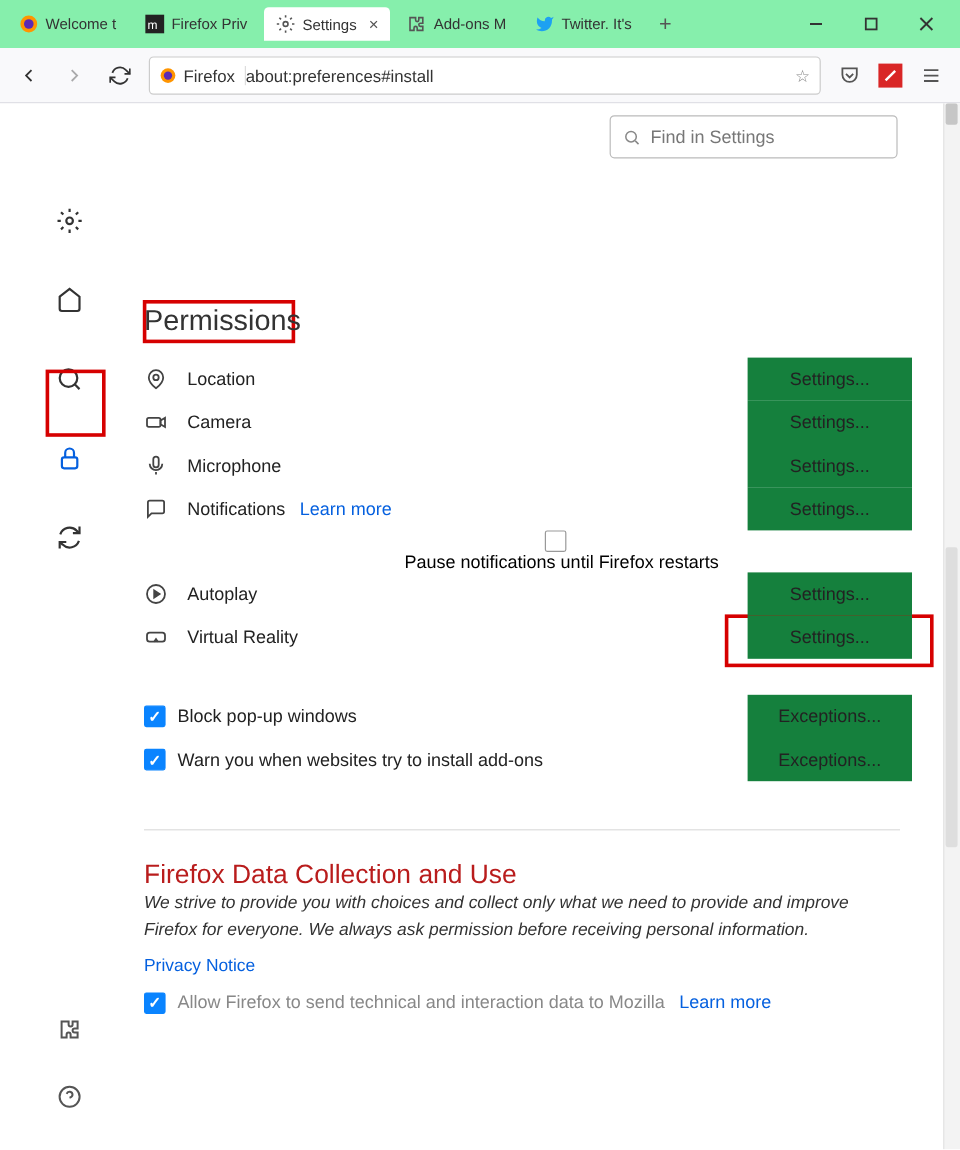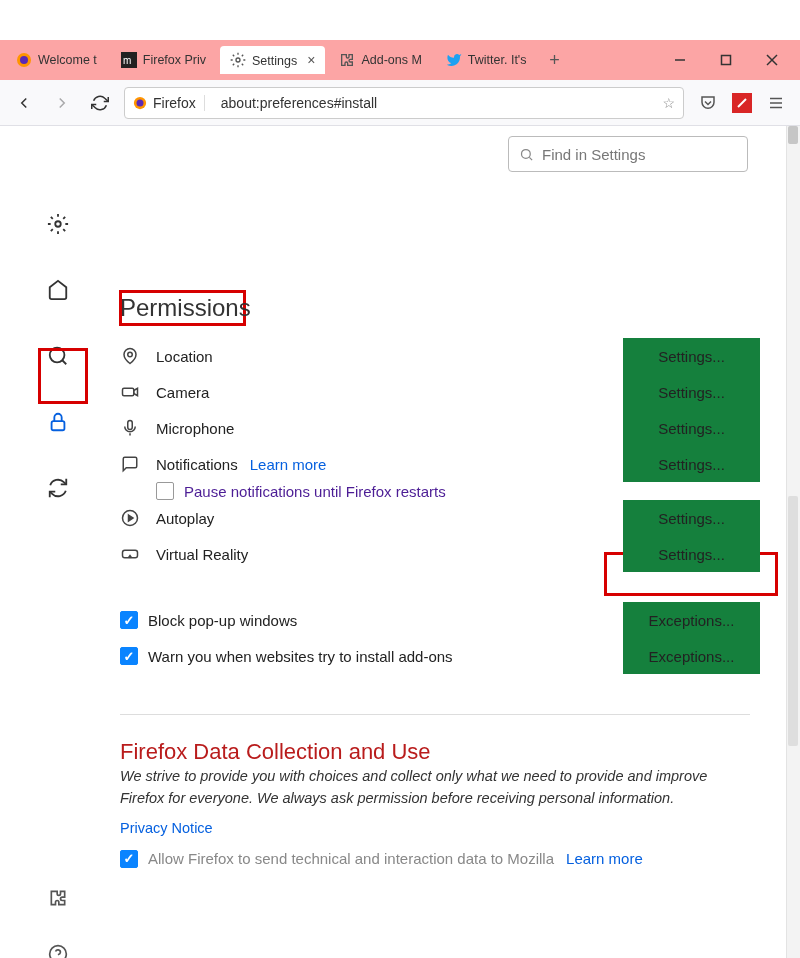--- a/index.html
+++ b/index.html
@@ -1,29 +1,29 @@
 <!DOCTYPE html>
 <html><head>
 <meta charset="utf-8">
 <style>
   * { box-sizing: border-box; margin: 0; padding: 0; font-family: "Segoe UI", Arial, sans-serif; }
   body { width: 800px; height: 958px; background: #fff; overflow: hidden; position: relative; }
 
-  .tabbar { height: 40px; background: #fca5a5; display: flex; align-items: center; padding: 0 6px; gap: 4px; margin-top: 40px; }
+  .tabbar { height: 40px; background: #86efac; display: flex; align-items: center; padding: 0 6px; gap: 4px; }
   .tab { display: flex; align-items: center; gap: 6px; padding: 6px 10px; font-size: 12.5px; color: #333; border-radius: 4px 4px 0 0; cursor: pointer; max-width: 120px; white-space: nowrap; overflow: hidden; }
   .tab.active { background: #fff; align-items: flex-end; }
   .tab-icon { width: 16px; height: 16px; display: flex; align-items: center; justify-content: center; flex-shrink: 0; }
   .tab-close { font-size: 14px; color: #555; margin-left: 4px; }
   .newtab { width: 28px; height: 28px; display: flex; align-items: center; justify-content: center; font-size: 18px; color: #555; cursor: pointer; }
   .win-controls { margin-left: auto; display: flex; gap: 2px; }
   .win-btn { width: 44px; height: 30px; display: flex; align-items: center; justify-content: center; cursor: pointer; }
 
   .toolbar { height: 46px; background: #f9f9fb; display: flex; align-items: center; padding: 0 10px; gap: 10px; border-bottom: 1px solid #e0e0e6; }
   .tool-icon { width: 28px; height: 28px; display: flex; align-items: center; justify-content: center; cursor: pointer; border-radius: 4px; color:#555; }
-  .urlbar { flex: 1; height: 32px; background: #fff; border: 1px solid #ccc; border-radius: 4px; display: flex; align-items: center; padding: 0 8px; gap: 16px; font-size: 14px; color: #333; }
+  .urlbar { flex: 1; height: 32px; background: #fff; border: 1px solid #ccc; border-radius: 4px; display: flex; align-items: center; padding: 0 8px; gap: 0; font-size: 14px; color: #333; }
   .urlbar .identity { display:flex; align-items:center; gap:6px; padding-right:8px; border-right:1px solid #ddd; }
   .urlbar .star { margin-left: auto; color: #888; }
   .tool-red { width: 20px; height: 20px; background: #d92626; display:flex; align-items:center; justify-content:center; }
 
   .content-wrap { position: relative; height: 872px; overflow: hidden; padding-left: 12px; }
   .scrollbar-outer { position:absolute; right:0; top:0; width:14px; height:872px; background:#f3f3f3; border-left:1px solid #e3e3e3;}
   .scrollbar-thumb { position:absolute; right:2px; top:0; width:10px; height:18px; background:#c6c6c6; border-radius:2px;}
   .scrollbar-thumb2 { position:absolute; right:2px; top:370px; width:10px; height:250px; background:#bdbdbd; border-radius:2px; opacity:0.4;}
 
   .sidebar { position: absolute; left: 40px; top: 80px; display: flex; flex-direction: column; gap: 30px; align-items: center; }
@@ -37,21 +37,21 @@
 
   .searchbox { position: absolute; right: 32px; top: 0; width: 240px; height: 36px; border: 1px solid #bbb; border-radius: 4px; display: flex; align-items: center; padding: 0 10px; gap: 8px; color:#777; font-size:15px;}
 
   .section-title { font-size: 24px; font-weight: 500; color: #333; margin-top: 158px; margin-bottom: 16px; display:inline-block;}
   .perm-list { display: flex; flex-direction: column; gap: 0; }
   .perm-row { display: flex; align-items: center; }
   .perm-icon { width: 20px; height: 20px; margin-right: 16px; color:#444; display:flex; align-items:center; justify-content:center;}
   .perm-label { font-size: 15px; color: #222; }
   .perm-link { color: #0560df; margin-left: 12px; font-size: 15px; cursor:pointer;}
   .perm-btn { margin-left: auto; margin-right: 20px; width: 137px; height: 36px; background: #15803d; border: none; font-size: 15px; color: #222; cursor: pointer; }
-  .perm-sub-row { display: flex; align-items: center; margin-left: 36px; font-size: 15px; color:#4c1d95;}
+  .perm-sub-row { display: flex; align-items: center; margin-left: 36px; font-size: 15px; color:#000000;flex-direction:column;}
   .cb { width: 18px; height: 18px; border: 1px solid #999; margin-right: 10px; border-radius:2px; display:flex; align-items:center; justify-content:center; background:#fff;}
   .cb.checked { background:#0a84ff; border-color:#0a84ff; }
   .cb.checked::after { content:"✓"; color:#fff; font-size:13px; font-weight:bold;}
   .spacer-row { height: 30px; }
   hr.divider { border:none; border-top:1px solid #ddd; margin: 40px 0 24px 0; width:630px;}
   .collect-title { font-size: 22px; font-weight:400; color:#b91c1c; margin-bottom:0;}
   .collect-body { font-size: 14.5px; color:#333; line-height:1.55; width: 620px; font-style: italic;}
   .collect-link { color:#0560df; font-size:14.5px; cursor:pointer; display:block; margin-top:10px;}
 
   svg { display:block; }

